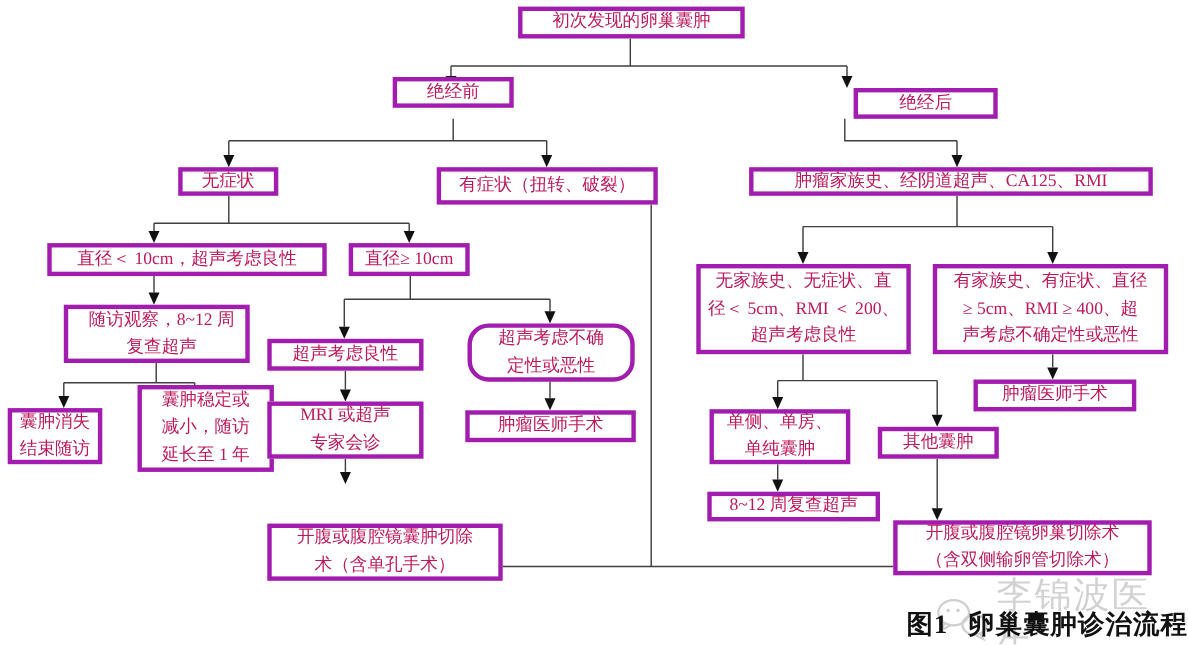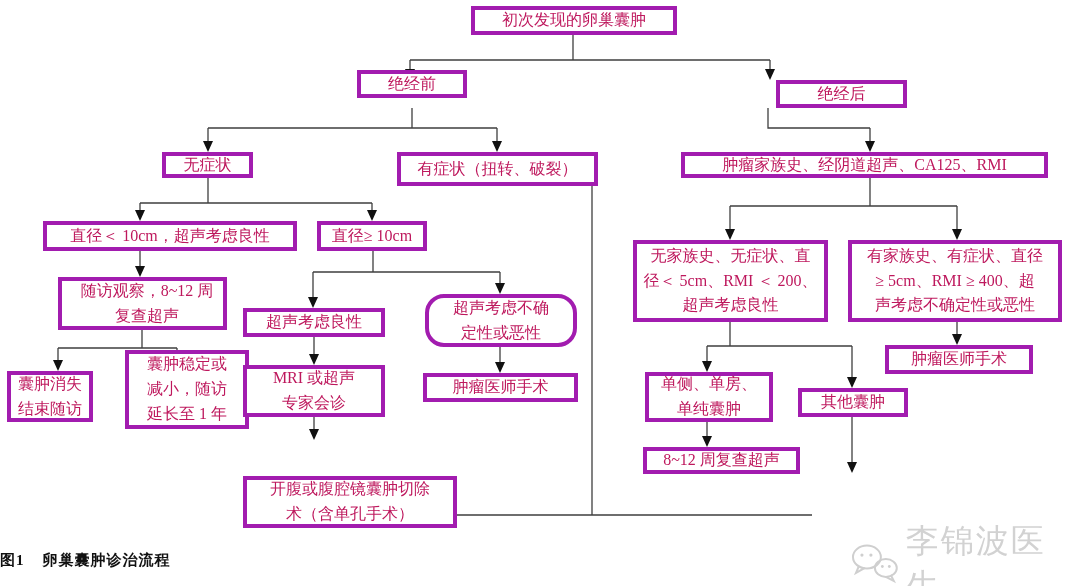--- a/index.html
+++ b/index.html
@@ -24,22 +24,22 @@
     align-items:center;
     justify-content:center;
     text-align:center;
     white-space:pre-line;
     padding:1px 3px;
   }
   .caption{
     position:absolute;
     left:0;right:0;top:551px;
     z-index:2;
-    text-align:left;
-    font-size:15px;
+    text-align:right;
+    font-size:24px;
     font-weight:bold;
     color:#111111;
     letter-spacing:1px;
   }
   .caption .cap-label{margin-right:18px;}
   .watermark{
     position:absolute;
     left:850px;top:519px;
     z-index:1;
     display:flex;
@@ -145,20 +145,22 @@
 径＜ 5cm、RMI ＜ 200、
 超声考虑良性</div>
   <div class="node" style="left:848px;top:240px;width:214px;height:82px;">有家族史、有症状、直径
 ≥ 5cm、RMI ≥ 400、超
 声考虑不确定性或恶性</div>
   <div class="node" style="left:885px;top:345px;width:148px;height:29px;">肿瘤医师手术</div>
   <div class="node" style="left:645px;top:372px;width:128px;height:50px;">单侧、单房、
 单纯囊肿</div>
   <div class="node" style="left:798px;top:388px;width:110px;height:29px;">其他囊肿</div>
   <div class="node" style="left:643px;top:447px;width:157px;height:27px;">8~12 周复查超声</div>
+  <div class="node" style="left:812px;top:473px;width:235px;height:50px;">开腹或腹腔镜卵巢切除术
+（含双侧输卵管切除术）</div>
 
   <div class="watermark">
     <svg width="50" height="42" viewBox="0 0 50 42">
       <g fill="none" stroke="#cfcfcf" stroke-width="2">
         <ellipse cx="17" cy="14" rx="14" ry="11.5"></ellipse>
         <path d="M9 23 L6 30 L15 25"></path>
         <ellipse cx="36" cy="25" rx="11" ry="9"></ellipse>
         <path d="M41 32 L44 38 L36 34"></path>
       </g>
       <g fill="#cfcfcf">

